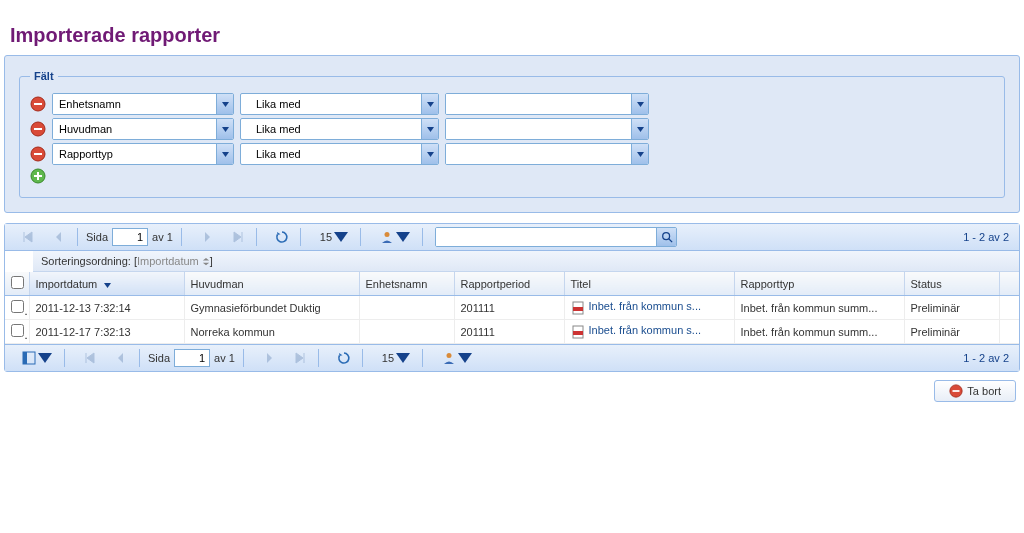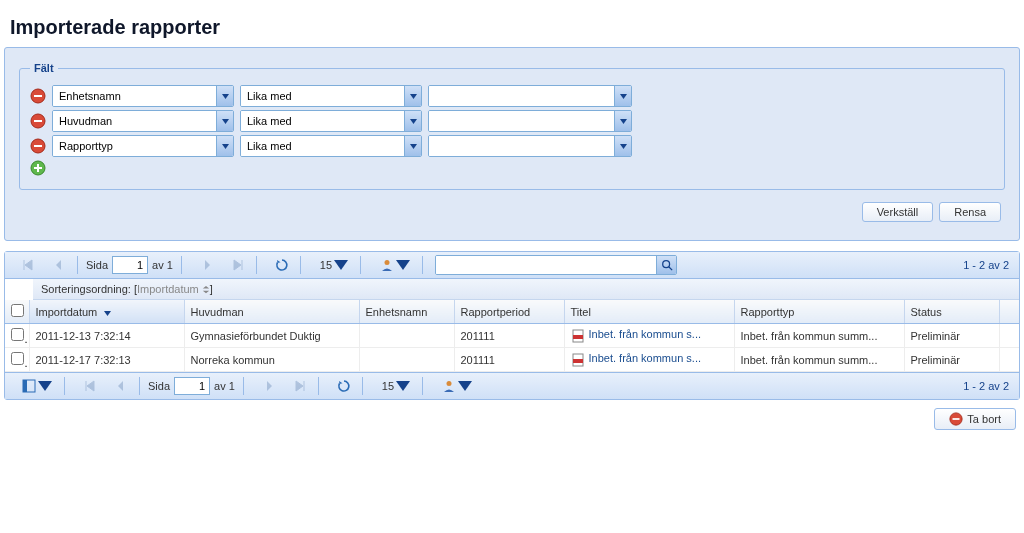--- a/index.html
+++ b/index.html
@@ -6,22 +6,22 @@
   body {
     margin: 0;
     font-family: Tahoma, Arial, sans-serif;
     font-size: 11px;
     background: #fff;
     color: #333;
     padding: 4px;
   }
   h1.page-title {
     font-size: 20px;
-    color: #0f172a;
-    margin: 12px 0 8px 6px;
+    color: #701a75;
+    margin: 20px 0 8px 6px;
     font-weight: bold;
   }
   .panel {
     border: 1px solid #99bbe8;
     border-radius: 3px;
     background: #dfe8f6;
     margin-bottom: 10px;
   }
   .panel-header {
     background: linear-gradient(#e8f0fb, #cfe0f7);
@@ -87,21 +87,21 @@
   }
   .combo .trigger {
     width: 17px;
     background: linear-gradient(#cfe0f7, #9fc0ea);
     border-left: 1px solid #7eadd9;
     display: flex; align-items: center; justify-content: center;
     cursor: pointer;
   }
   .combo .trigger svg { width: 7px; height: 5px; }
   .combo.field-col { width: 182px; }
-  .combo.op-col { width: 182px; }
+  .combo.op-col { width: 199px; padding-left: 9px; }
   .combo.val-col { width: 204px; }
   .panel-footer {
     display: flex;
     justify-content: flex-end;
     gap: 6px;
     padding: 8px;
   }
   .btn {
     border: 1px solid #99bbe8;
     background: linear-gradient(#fff, #e8eef7);
@@ -332,24 +332,20 @@
       <div class="filter-row">
         <span class="icon-btn">
           <svg viewBox="0 0 16 16">
               <circle cx="8" cy="8" r="7" fill="#5fb84d" stroke="#3a8a2c"></circle>
               <rect x="4" y="7" width="8" height="2" fill="#fff"></rect>
               <rect x="7" y="4" width="2" height="8" fill="#fff"></rect>
             </svg>
         </span>
       </div>
     </fieldset>
-    <div class="panel-footer">
-      <button class="btn">Verkställ</button>
-      <button class="btn">Rensa</button>
-    </div>
   </div>
 </div>
 
 <div class="grid">
 
   <div class="toolbar">
     <span class="tb-icon disabled">
       <svg viewBox="0 0 14 14">
           <path d="M3 2 L3 12 M4 7 L11 2 L11 12 Z" fill="#6a8ab5" stroke="#6a8ab5"></path>
         </svg>

